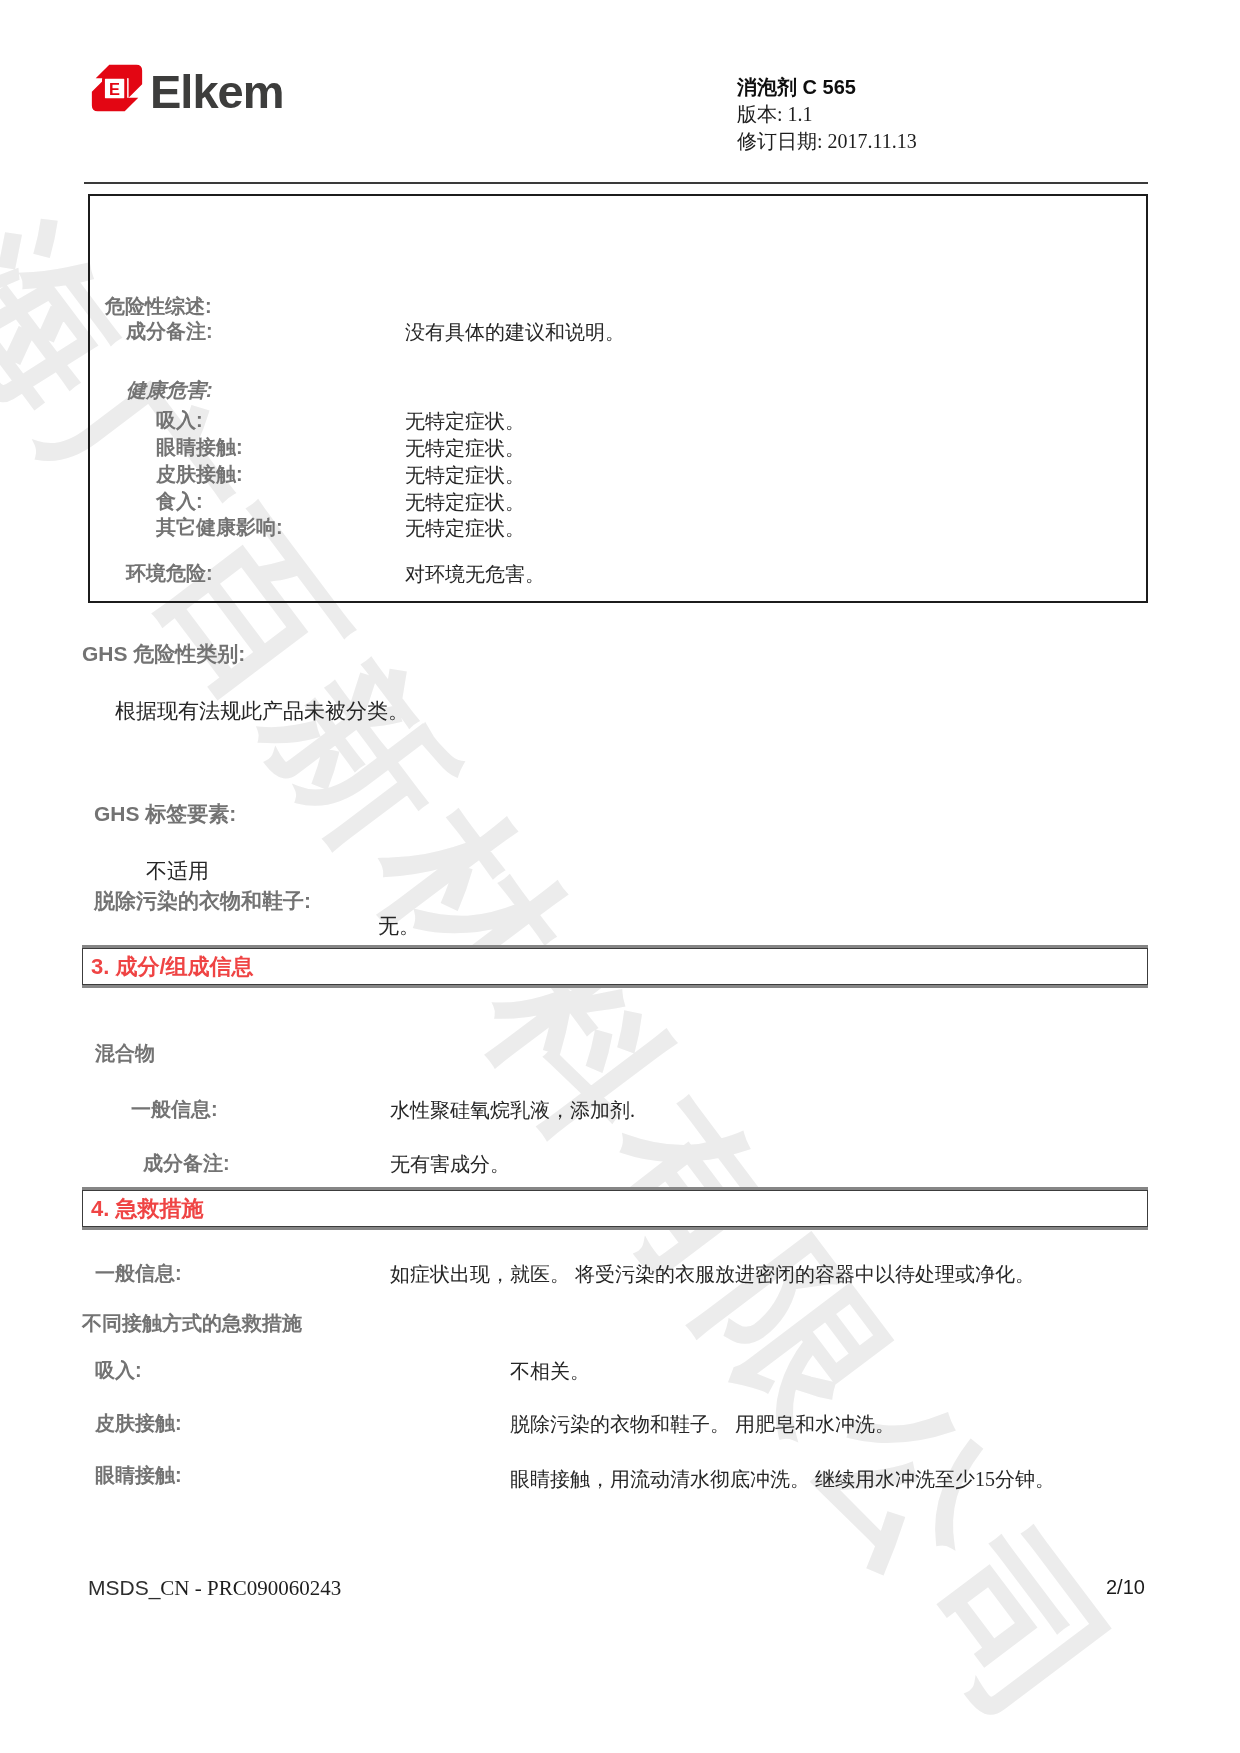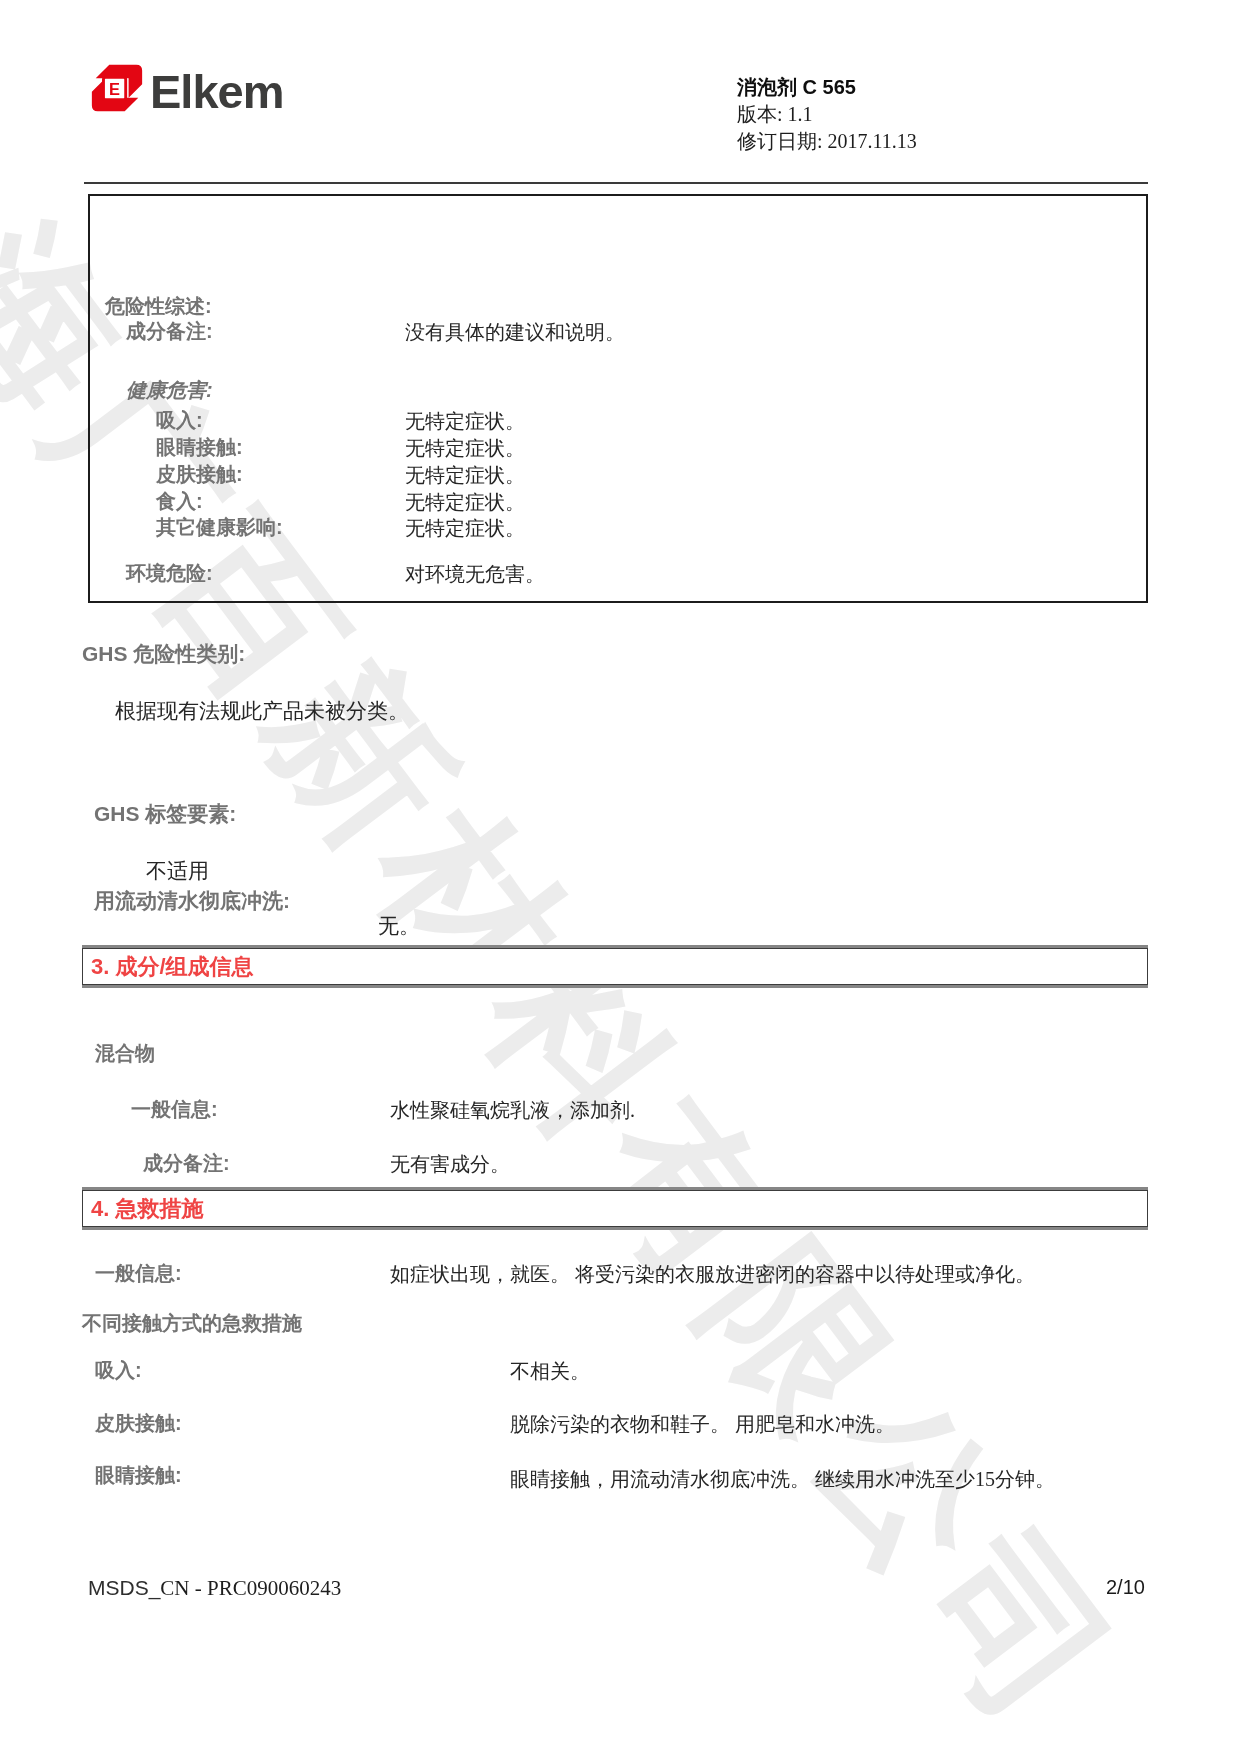--- a/index.html
+++ b/index.html
@@ -116,21 +116,21 @@
 
   <span class="lbl" style="left:126px; top:560px;">环境危险:</span>
   <span class="val" style="left:405px; top:561px;">对环境无危害。</span>
 
   <span class="lbl" style="left:82px; top:640px; font-size:21px;">GHS 危险性类别:</span>
   <span class="val" style="left:115px; top:697px; font-size:21px;font-family:Liberation Mono, monospace;">根据现有法规此产品未被分类。</span>
 
   <span class="lbl" style="left:94px; top:800px; font-size:21px;">GHS 标签要素:</span>
   <span class="val" style="left:146px; top:857px; font-size:21px;">不适用</span>
 
-  <span class="lbl" style="left:94px; top:887px; font-size:21px;">用流动清水彻底冲洗:</span>
+  <span class="lbl" style="left:94px; top:887px; font-size:21px;">脱除污染的衣物和鞋子:</span>
   <span class="val" style="left:378px; top:912px; font-size:21px;">无。</span>
 
   <div class="secbox" style="top:948px;">
     <span class="sectitle">3. 成分/组成信息</span>
   </div>
 
   <span class="lbl" style="left:95px; top:1040px;">混合物</span>
 
   <span class="lbl" style="left:131px; top:1096px;">一般信息:</span>
   <span class="val" style="left:390px; top:1097px;">水性聚硅氧烷乳液，添加剂.</span>

